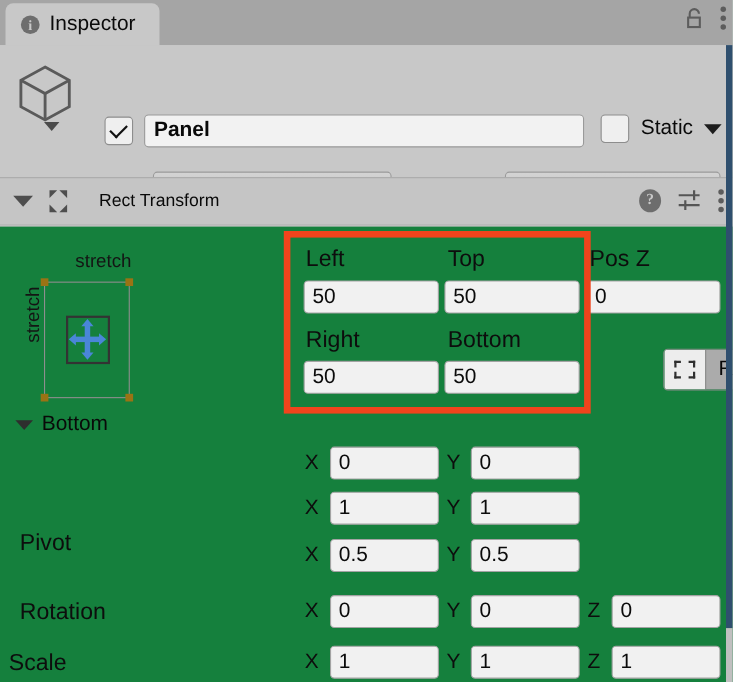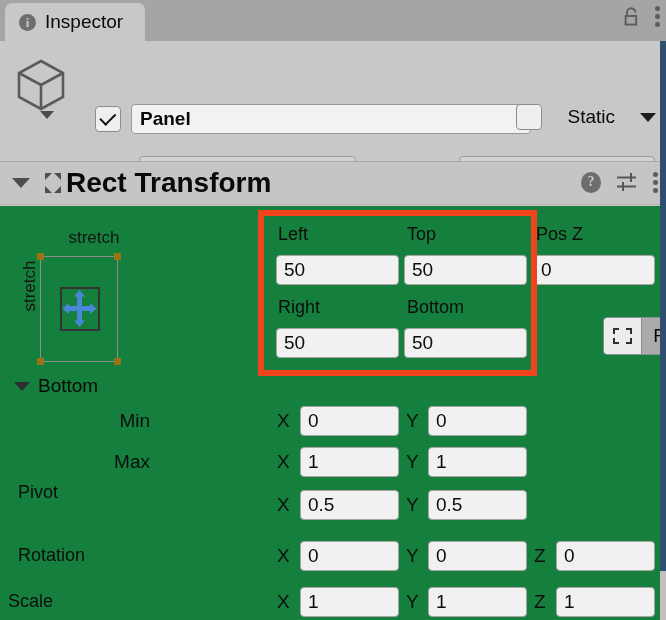--- a/index.html
+++ b/index.html
@@ -84,21 +84,21 @@
   }
   .name-field {
     width: 400px; height: 30px;
     background: #f2f2f2; border: 1px solid #9a9a9a; border-radius: 4px;
     display: flex; align-items: center;
     padding: 0 8px;
     font-size: 19px; font-weight: bold;
   }
   .static-wrap {
     position: absolute; right: 10px; top: 63px;
-    display: flex; align-items: center; gap: 25px;
+    display: flex; align-items: center; gap: 10px;
   }
   .static-label { font-size: 19px; }
   .caret-dn {
     width: 0; height: 0;
     border-left: 8px solid transparent; border-right: 8px solid transparent;
     border-top: 9px solid #1d1d1d;
   }
   .tag-row {
     position: absolute; left: 0; top: 110px; width: 666px; height: 40px;
     display: flex; align-items: center;
@@ -121,21 +121,21 @@
     border-top: 1px solid #aaa;
     border-bottom: 1px solid #b4b4b4;
     display: flex; align-items: center;
   }
   .foldout {
     width: 0; height: 0; margin-left: 12px;
     border-left: 9px solid transparent; border-right: 9px solid transparent;
     border-top: 10px solid #4e4e4e;
   }
   .rect-icon { margin-left: 10px; width: 26px; height: 26px; position: relative; }
-  .comp-title { font-size: 28px; font-weight: bold; }
+  .comp-title { margin-left: 24px; font-size: 16px; font-weight: normal; }
   .comp-header-right {
     position: absolute; right: 8px; top: 9px;
     display: flex; align-items: center; gap: 14px;
   }
   .help-icon {
     width: 20px; height: 21px; border-radius: 50%;
     background: #6d6d6d;
     color: #c8c8c8; font-size: 14px; font-weight: bold;
     display: flex; align-items: center; justify-content: center;
     font-family: "Liberation Serif", serif;
@@ -168,21 +168,21 @@
   .aw-handle {
     position: absolute; width: 7px; height: 7px; background: #9a7314;
   }
   .aw-inner {
     position: absolute; left: 19px; top: 30px; width: 40px; height: 44px;
     border: 2.5px solid #333;
   }
 
   
   .fgrid { position: absolute; left: 0; top: 0; width: 666px; height: 414px; }
-  .flabel { position: absolute; font-size: 18px; color: #0d0d0d; white-space: nowrap; }
+  .flabel { position: absolute; font-size: 21px; color: #0d0d0d; white-space: nowrap; }
   .rlabel { position: absolute; font-size: 19px; color: #0d0d0d; white-space: nowrap; text-align: right; }
   .num {
     position: absolute;
     height: 30px;
     background: #f1f1f1;
     border: 1px solid #a3a3a3;
     border-radius: 4px;
     display: flex; align-items: center;
     padding-left: 7px;
     font-size: 19px; color: #0b0b0b;
@@ -367,27 +367,25 @@
           <span class="dashrect"></span>
         </span>
         <span class="mt on">R</span>
       </div>
 
       <div class="anchors-fold">
         <span class="foldout-sm"></span>
         <span>Bottom</span>
       </div>
 
-      <span class="rlabel" style="left:40px;top:204px;width:110px;">Min</span>
       <span class="axis" style="left:277px;top:204px;">X</span>
       <span class="num" style="left:300px;top:200px;width:99px;">0</span>
       <span class="axis" style="left:406px;top:204px;">Y</span>
       <span class="num" style="left:428px;top:200px;width:99px;">0</span>
 
-      <span class="rlabel" style="left:40px;top:245px;width:110px;">Max</span>
       <span class="axis" style="left:277px;top:245px;">X</span>
       <span class="num" style="left:300px;top:241px;width:99px;">1</span>
       <span class="axis" style="left:406px;top:245px;">Y</span>
       <span class="num" style="left:428px;top:241px;width:99px;">1</span>
 
       <span class="flabel" style="left:18px;top:276px;">Pivot</span>
       <span class="axis" style="left:277px;top:288px;">X</span>
       <span class="num" style="left:300px;top:284px;width:99px;">0.5</span>
       <span class="axis" style="left:406px;top:288px;">Y</span>
       <span class="num" style="left:428px;top:284px;width:99px;">0.5</span>

